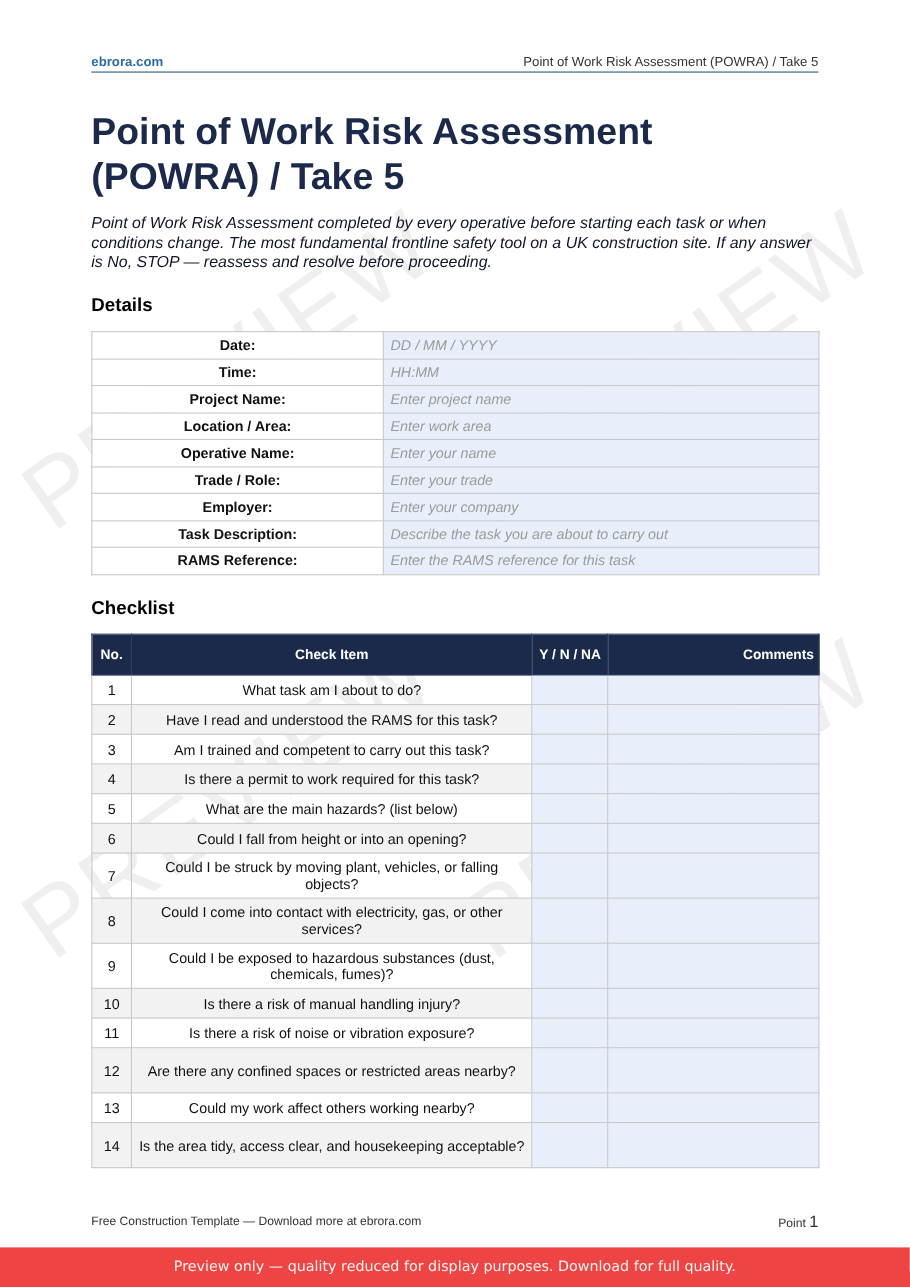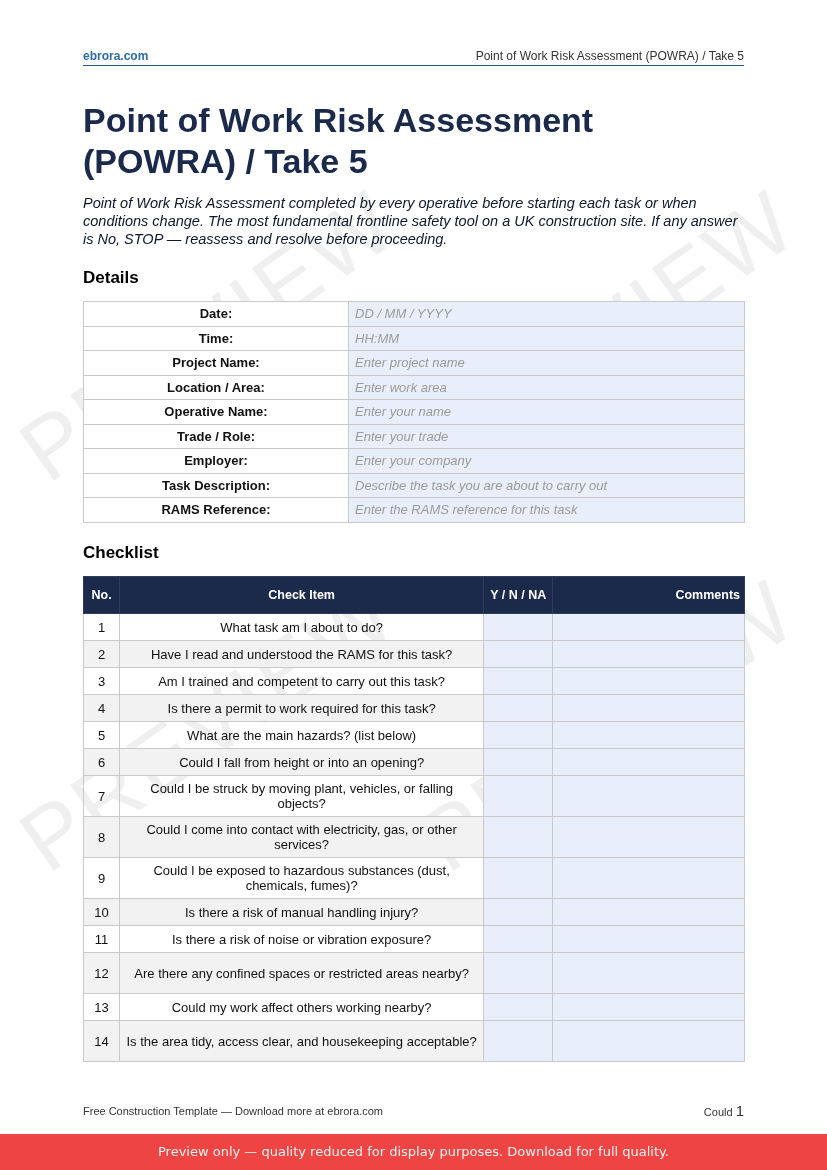--- a/index.html
+++ b/index.html
@@ -206,17 +206,17 @@
         <td class="no">14</td>
         <td class="item">Is the area tidy, access clear, and housekeeping acceptable?</td>
         <td class="yn"></td>
         <td class="cm"></td>
       </tr>
     </tbody>
 </table>
 
 <div class="footer-l">Free Construction Template — Download more at ebrora.com</div>
 <div class="footer-r">
-  <span>Could</span>
+  <span>Point</span>
   <span class="num">1</span>
 </div>
 
 <div class="banner">Preview only  —  quality reduced for display purposes.  Download for full quality.</div>
 
 </body></html>

